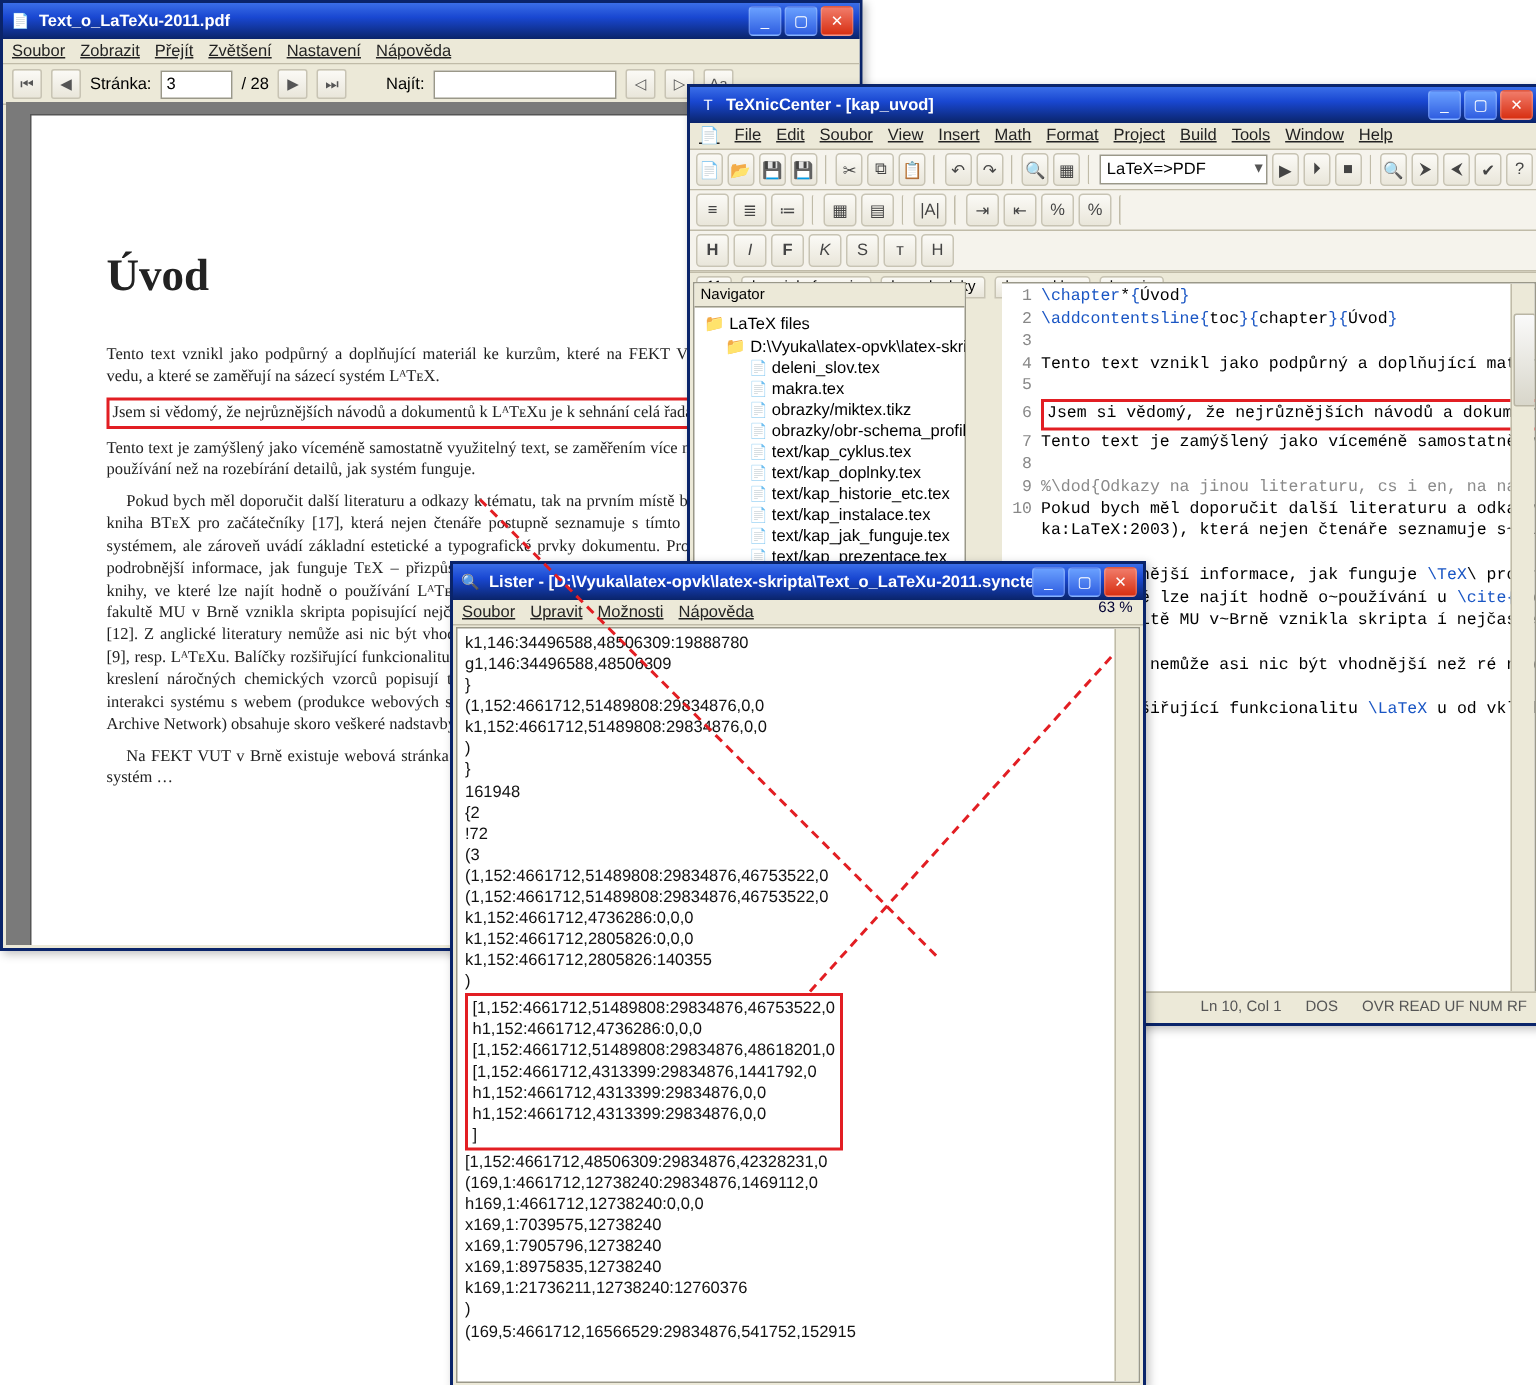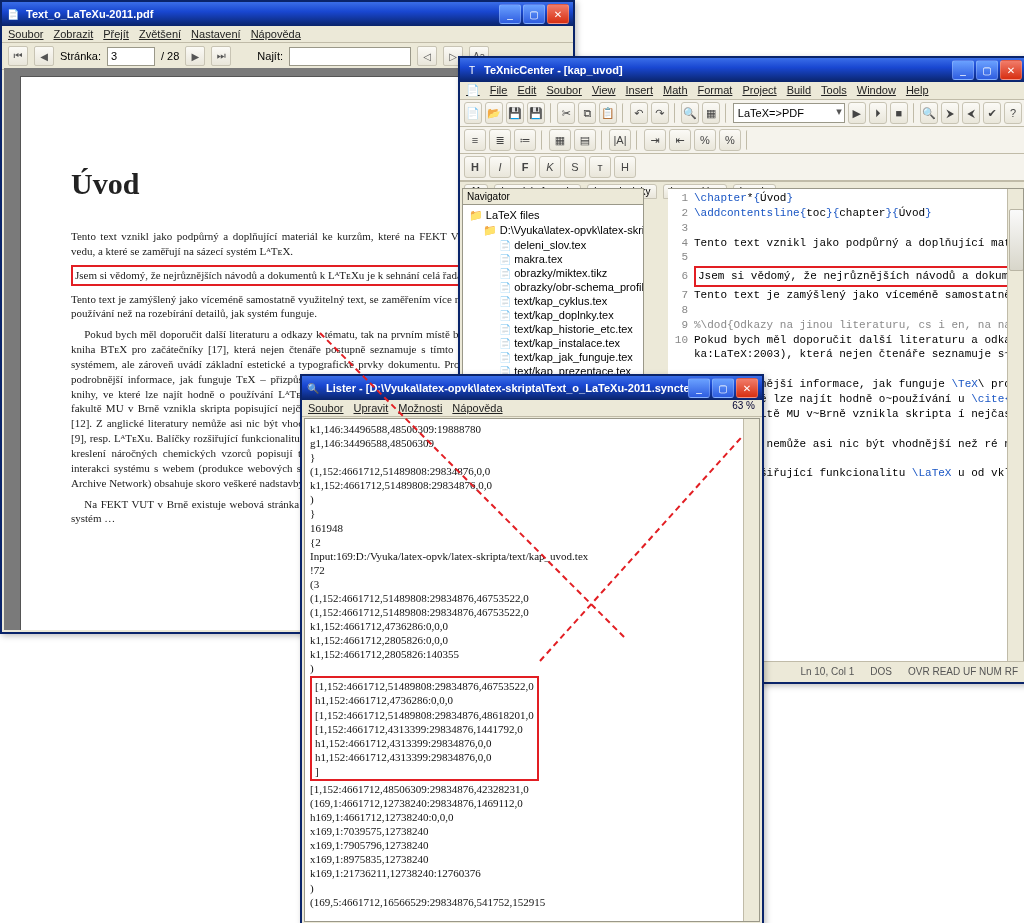--- a/index.html
+++ b/index.html
@@ -226,21 +226,21 @@
 }
 #win-txc .statusbar .spacer { flex:1; }
 
 
 #win-list { left:300px; top:374px; width:460px; height:548px; z-index:3; }
 #win-list .menubar { font-size:11px; }
 #win-list .content {
   position:absolute; top:42px; left:2px; right:2px; bottom:2px;
   background:#fff;
   border:1px solid #9a9889;
-  font-family:Liberation Serif, serif;
+  font-family:Liberation Sans, sans-serif;
   font-size:11px;
   color:#111;
   overflow:hidden;
   padding:3px 5px;
 }
 #win-list .content .line { white-space:pre; line-height:1.28; }
 #win-list .content .hlblock {
   border:2px solid #e21e23;
   display:inline-block;
   padding:1px 3px;
@@ -502,21 +502,20 @@
     <div id="lister-before">
         <div class="line">k1,146:34496588,48506309:19888780</div>
         <div class="line">g1,146:34496588,48506309</div>
         <div class="line">}</div>
         <div class="line">(1,152:4661712,51489808:29834876,0,0</div>
         <div class="line">k1,152:4661712,51489808:29834876,0,0</div>
         <div class="line">)</div>
         <div class="line">}</div>
         <div class="line">161948</div>
         <div class="line">{2</div>
-        <div class="line">Input:169:D:/Vyuka/latex-opvk/latex-skripta/text/kap_uvod.tex</div>
         <div class="line">!72</div>
         <div class="line">(3</div>
         <div class="line">(1,152:4661712,51489808:29834876,46753522,0</div>
         <div class="line">(1,152:4661712,51489808:29834876,46753522,0</div>
         <div class="line">k1,152:4661712,4736286:0,0,0</div>
         <div class="line">k1,152:4661712,2805826:0,0,0</div>
         <div class="line">k1,152:4661712,2805826:140355</div>
         <div class="line">)</div>
       </div>
     <div class="hlblock">

